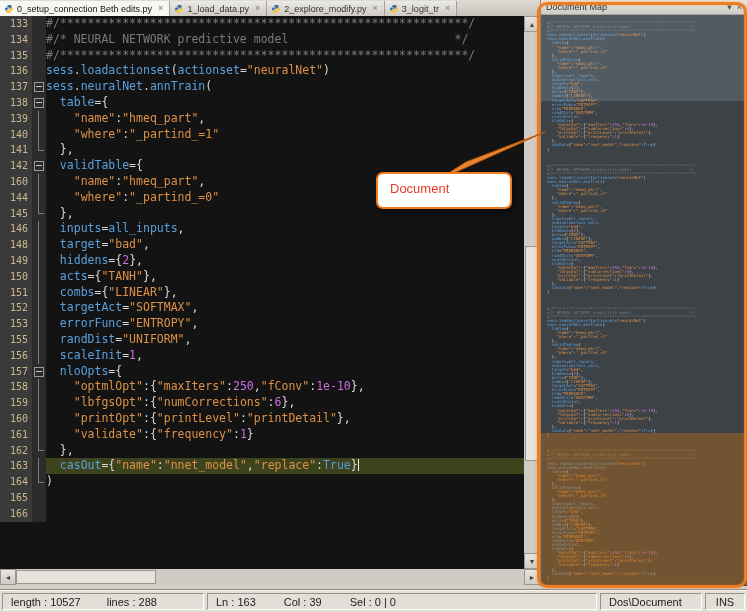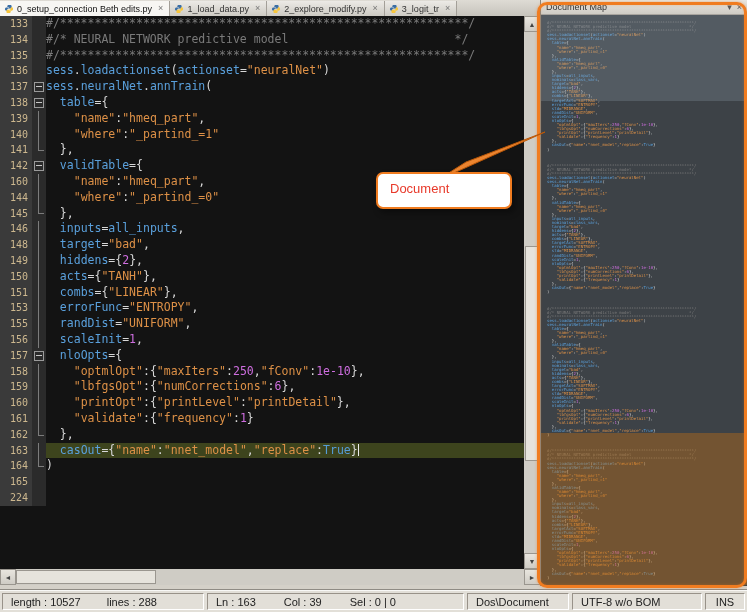--- a/index.html
+++ b/index.html
@@ -262,20 +262,27 @@
       <pre class="codep"><span style="color: rgb(216, 216, 216);">  </span><span style="color: rgb(90, 160, 220);">acts</span><span style="color: rgb(216, 216, 216);">={</span><span style="color: rgb(222, 145, 71);">"TANH"</span><span style="color: rgb(216, 216, 216);">},</span></pre>
     </div>
     <div class="eline">
       <span class="lnum">151</span>
       <span class="fold">
         <i class="fline"></i>
       </span>
       <pre class="codep"><span style="color: rgb(216, 216, 216);">  </span><span style="color: rgb(90, 160, 220);">combs</span><span style="color: rgb(216, 216, 216);">={</span><span style="color: rgb(222, 145, 71);">"LINEAR"</span><span style="color: rgb(216, 216, 216);">},</span></pre>
     </div>
     <div class="eline">
+      <span class="lnum">152</span>
+      <span class="fold">
+        <i class="fline"></i>
+      </span>
+      <pre class="codep"><span style="color: rgb(216, 216, 216);">  </span><span style="color: rgb(90, 160, 220);">targetAct</span><span style="color: rgb(216, 216, 216);">=</span><span style="color: rgb(222, 145, 71);">"SOFTMAX"</span><span style="color: rgb(216, 216, 216);">,</span></pre>
+    </div>
+    <div class="eline">
       <span class="lnum">153</span>
       <span class="fold">
         <i class="fline"></i>
       </span>
       <pre class="codep"><span style="color: rgb(216, 216, 216);">  </span><span style="color: rgb(90, 160, 220);">errorFunc</span><span style="color: rgb(216, 216, 216);">=</span><span style="color: rgb(222, 145, 71);">"ENTROPY"</span><span style="color: rgb(216, 216, 216);">,</span></pre>
     </div>
     <div class="eline">
       <span class="lnum">155</span>
       <span class="fold">
         <i class="fline"></i>
@@ -346,21 +353,21 @@
         <i class="fend"></i>
       </span>
       <pre class="codep"><span style="color: rgb(216, 216, 216);">)</span></pre>
     </div>
     <div class="eline">
       <span class="lnum">165</span>
       <span class="fold"></span>
       <pre class="codep"></pre>
     </div>
     <div class="eline">
-      <span class="lnum">224</span>
+      <span class="lnum">166</span>
       <span class="fold"></span>
       <pre class="codep"></pre>
     </div>
   </div>
 
 <div id="vscroll">
   <div class="sbtn" id="vs-up">
       <span>▲</span>
     </div>
   <div id="vthumb"></div>
@@ -553,15 +560,14 @@
   <div class="seg s1">
     <span>length : 10527</span>
     <span>lines : 288</span>
   </div>
   <div class="seg s2">
     <span>Ln : 163</span>
     <span>Col : 39</span>
     <span>Sel : 0 | 0</span>
   </div>
   <div class="seg s3">Dos\Document</div>
-  <div class="seg s4">UTF-8 w/o BOM</div>
   <div class="seg s5">INS</div>
 </div>
 
 </body></html>

